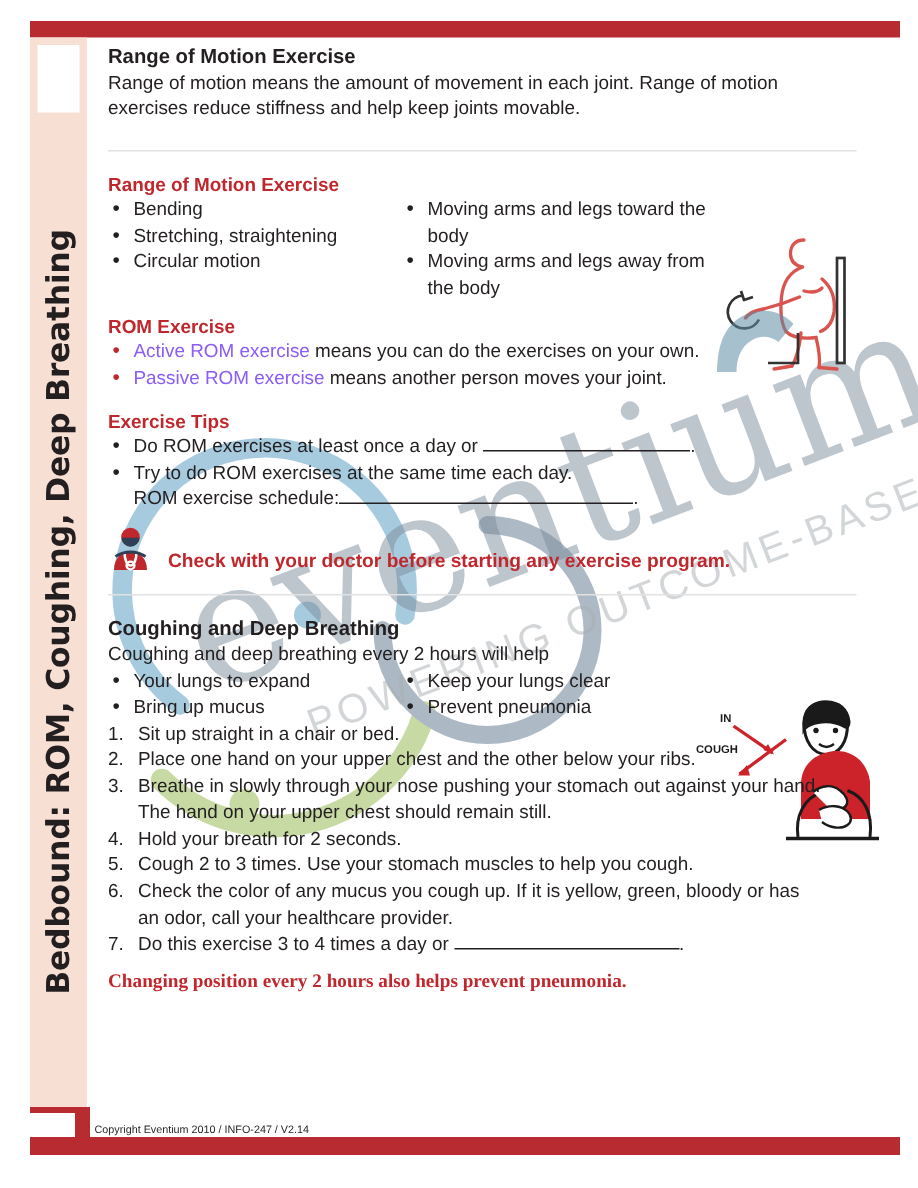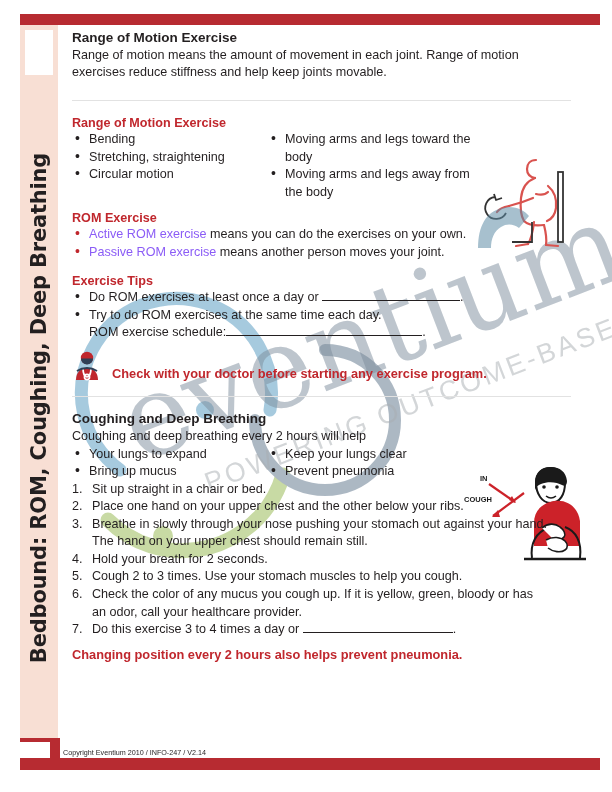--- a/index.html
+++ b/index.html
@@ -209,20 +209,21 @@
     position: absolute;
     left: 0;
     top: 0;
   }
 
   .closing {
     font-weight: bold;
     font-size: 12.8px;
     color: #c0272d;
     margin-top: 8px;
+    font-family: Liberation Serif, serif;
   }
 
   
   .footer-text {
     position: absolute;
     left: 63px;
     top: 748px;
     font-size: 7.2px;
     color: #231f20;
     font-family: "Liberation Sans", sans-serif;

